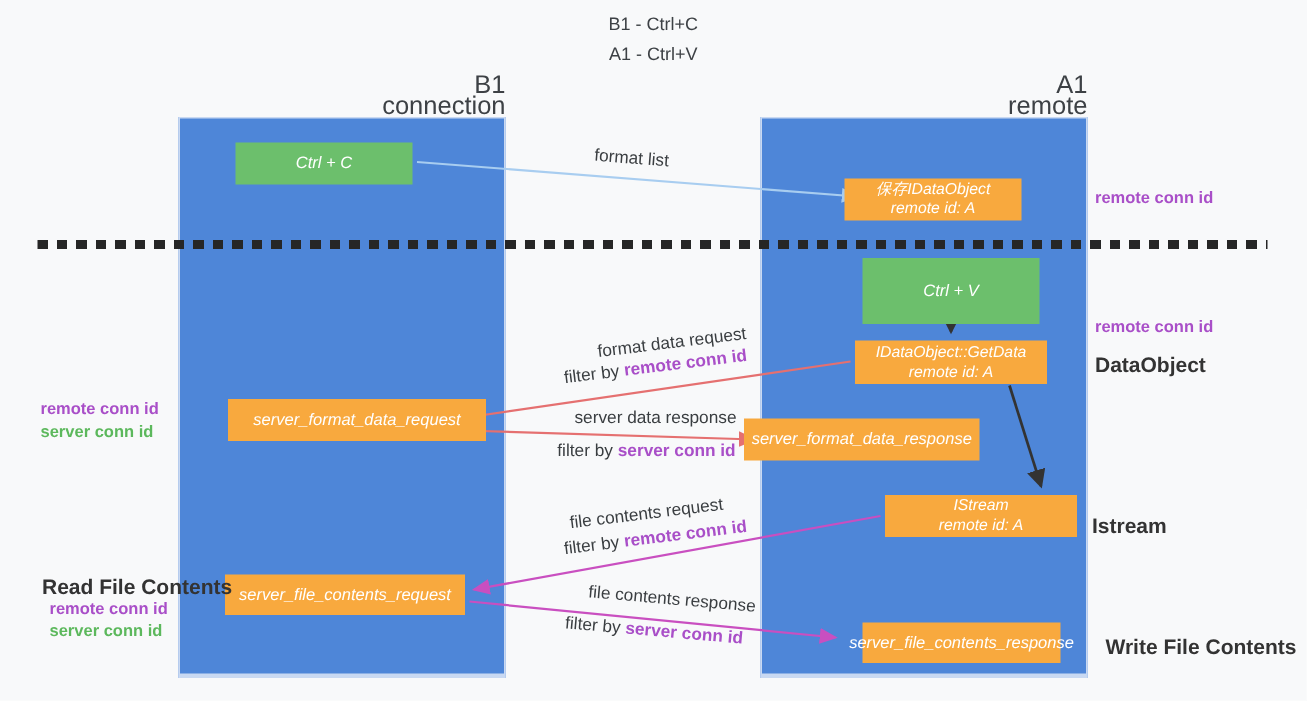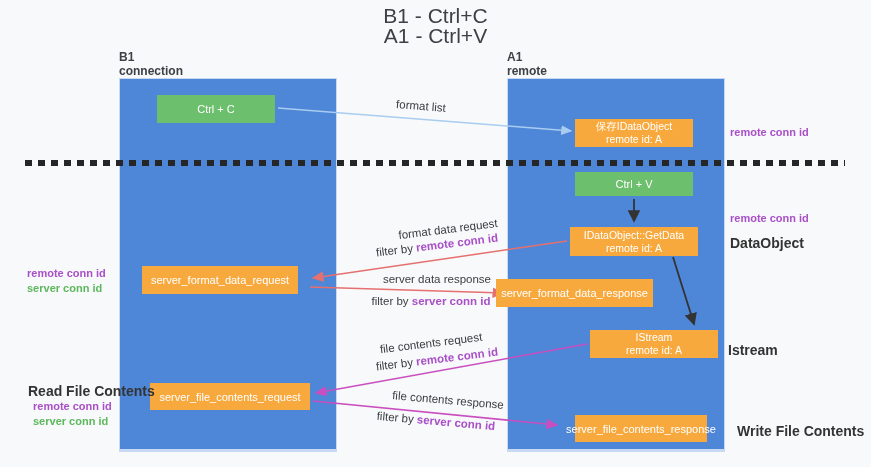--- a/index.html
+++ b/index.html
@@ -7,31 +7,31 @@
     --box-green:#6cbf6c; --box-orange:#f8a93e; --text-dark:#3d4145;
     --text-purple:#a94fc8; --text-green:#5cb85c; --arrow-lightblue:#a8cdf0;
     --arrow-red:#e57070; --arrow-magenta:#c94fc0; --arrow-black:#333333;
     --dash-black:#262626;
   }
   html,body{margin:0;padding:0;}
   body{font-family:"Liberation Sans","DejaVu Sans",sans-serif;background:#fff;}
   .canvas{position:relative;width:871px;height:467px;background:var(--canvas-bg);overflow:hidden;}
 
   .title{position:absolute;left:0;top:6px;width:871px;text-align:center;
-         font-size:21px;line-height:20px;color:var(--text-dark);}
-  .col-header{position:absolute;top:50px;width:218px;text-align:left;
-         font-size:12px;line-height:14px;color:var(--text-dark);font-weight:bold;}
+         font-size:12px;line-height:20px;color:var(--text-dark);}
+  .col-header{position:absolute;top:50px;width:218px;text-align:right;
+         font-size:17px;line-height:14px;color:var(--text-dark);}
   .col-header.left{left:119px;} .col-header.right{left:507px;}
 
   .column{position:absolute;top:78px;width:218px;height:374px;background:var(--column-blue);
           border:1px solid var(--column-border);border-bottom-width:3px;box-sizing:border-box;}
   .column.left{left:119px;} .column.right{left:507px;}
 
   .box{position:absolute;box-sizing:border-box;color:#fff;text-align:center;
-       display:flex;flex-direction:column;justify-content:center;align-items:center;}
+       display:flex;flex-direction:column;justify-content:center;align-items:center;font-style:italic;}
   .box.green{background:var(--box-green);font-size:11px;}
   .box.orange{background:var(--box-orange);font-size:11px;}
   .box .l2{font-size:10.5px;line-height:13px;}
 
   .dashline{position:absolute;left:25px;top:160px;width:820px;height:6px;
     background:repeating-linear-gradient(90deg,var(--dash-black) 0 7px,transparent 7px 13px);}
 
   .flow-label{position:absolute;white-space:nowrap;font-size:11.5px;color:#3a3e41;
               transform:translate(-50%,-50%);}
   .rot-neg{transform:translate(-50%,-50%) rotate(-7deg);}
@@ -96,35 +96,35 @@
     <path class="st-black" d="M634,199 L634,221" marker-end="url(#m-black)"></path>
     <path class="st-black" d="M673,257 L694,324" marker-end="url(#m-black)"></path>
     <path class="st-magenta" d="M587,344 L316,393" marker-end="url(#m-magenta)"></path>
     <path class="st-magenta" d="M313,401 L557,425" marker-end="url(#m-magenta)"></path>
   </svg>
 
   <div class="box green" style="left:157px;top:95px;width:118px;height:28px;">
     <span>Ctrl + C</span>
   </div>
 
-  <div class="box orange" style="left:575px;top:119px;width:118px;height:28px;">
+  <div class="box orange" style="left:563px;top:119px;width:118px;height:28px;">
     <span class="l2">保存IDataObject</span>
     <span class="l2">remote id: A</span>
   </div>
 
-  <div class="box green" style="left:575px;top:172px;width:118px;height:24px;">
+  <div class="box green" style="left:575px;top:172px;width:118px;height:44px;">
     <span>Ctrl + V</span>
   </div>
 
   <div class="box orange" style="left:570px;top:227px;width:128px;height:29px;">
     <span class="l2">IDataObject::GetData</span>
     <span class="l2">remote id: A</span>
   </div>
 
-  <div class="box orange" style="left:142px;top:266px;width:156px;height:28px;">
+  <div class="box orange" style="left:152px;top:266px;width:172px;height:28px;">
     <span>server_format_data_request</span>
   </div>
 
   <div class="box orange" style="left:496px;top:279px;width:157px;height:28px;">
     <span>server_format_data_response</span>
   </div>
 
   <div class="box orange" style="left:590px;top:330px;width:128px;height:28px;">
     <span class="l2">IStream</span>
     <span class="l2">remote id: A</span>

